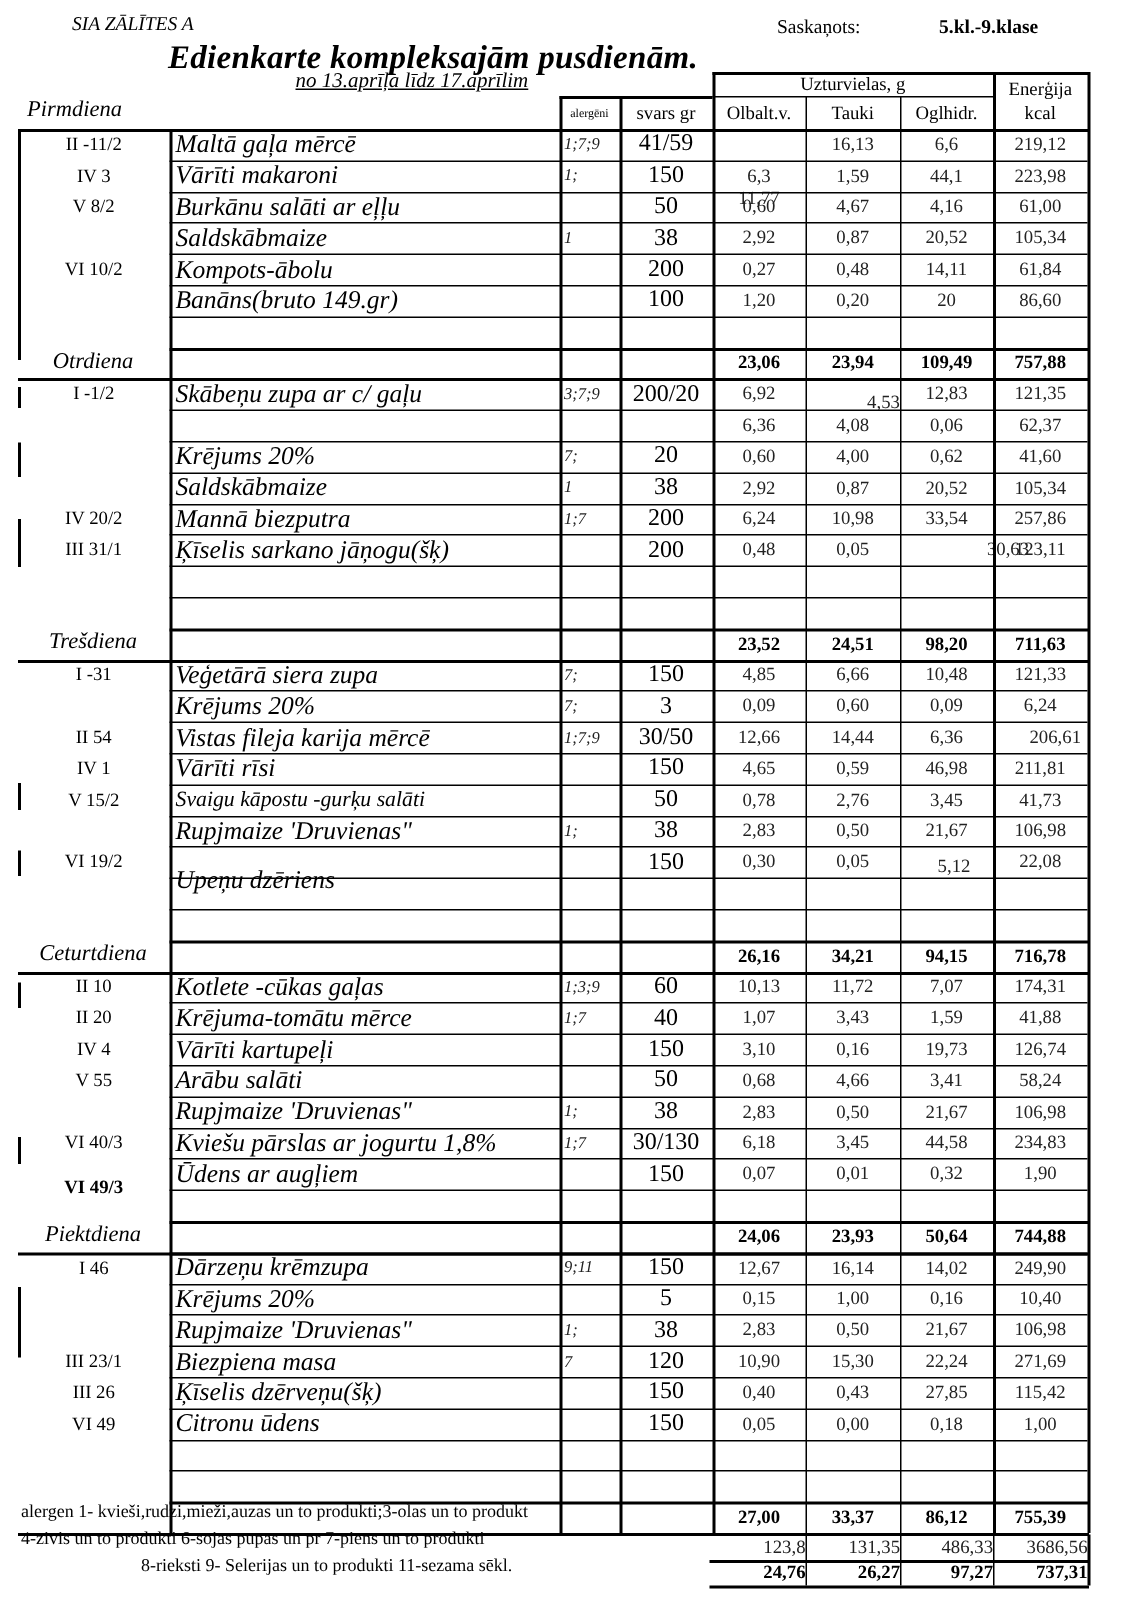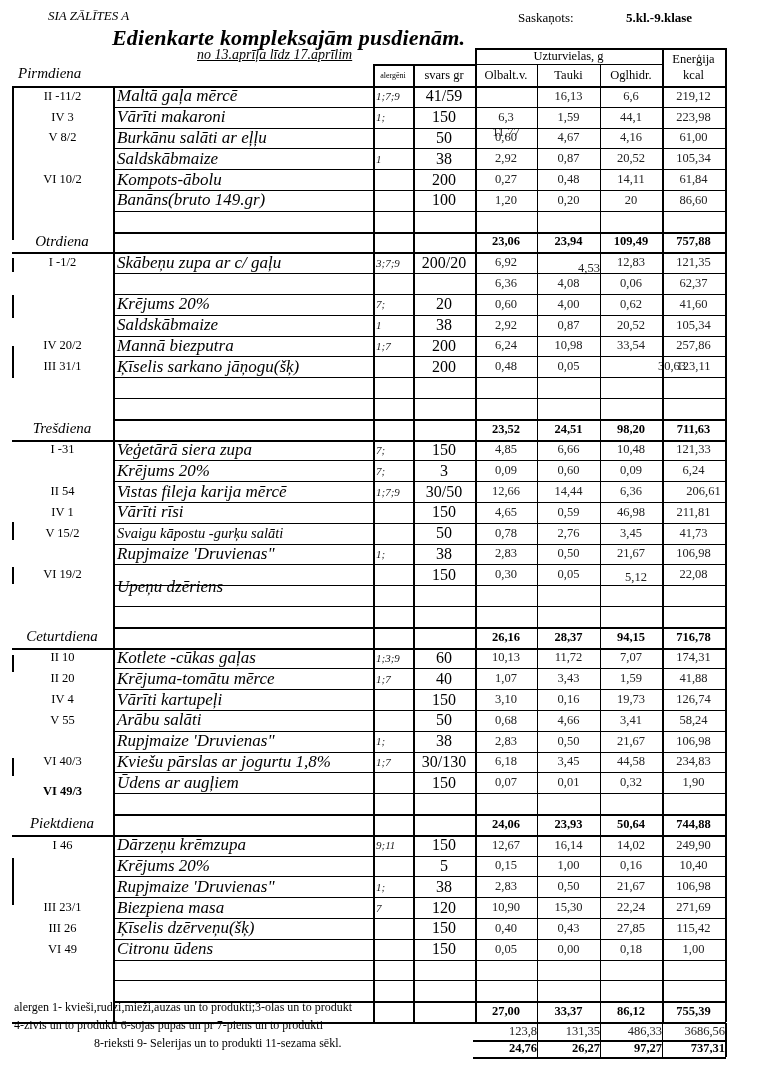--- a/index.html
+++ b/index.html
@@ -278,21 +278,21 @@
     <div class="cell name" style="left: 113px; top: 606px; width: 260px; height: 20.8px;"></div>
     <div class="cell alg" style="left: 373px; top: 606px; width: 40px; height: 20.8px;"></div>
     <div class="cell svars" style="left: 413px; top: 606px; width: 62px; height: 20.8px;"></div>
     <div class="cell num" style="left: 475px; top: 606px; width: 62px; height: 20.8px;"></div>
     <div class="cell num" style="left: 537px; top: 606px; width: 63px; height: 20.8px;"></div>
     <div class="cell num" style="left: 600px; top: 606px; width: 62px; height: 20.8px;"></div>
     <div class="cell num" style="left: 662px; top: 606px; width: 63px; height: 20.8px;"></div>
     <div class="hline" style="left: 113px; top: 606px; width: 612px; height: 1px;"></div>
     <div class="hline" style="left: 113px; top: 626.8px; width: 613px; height: 2px;"></div>
     <div class="cell num bold" style="left: 475px; top: 626.8px; width: 62px; height: 20.8px;">26,16</div>
-    <div class="cell num bold" style="left: 537px; top: 626.8px; width: 63px; height: 20.8px;">28,37</div>
+    <div class="cell num bold" style="left: 537px; top: 626.8px; width: 63px; height: 20.8px;">34,21</div>
     <div class="cell num bold" style="left: 600px; top: 626.8px; width: 62px; height: 20.8px;">94,15</div>
     <div class="cell num bold" style="left: 662px; top: 626.8px; width: 63px; height: 20.8px;">716,78</div>
     <div class="hline" style="left: 12px; top: 647.6px; width: 714px; height: 2px;"></div>
     <div class="cell code" style="left: 12px; top: 647.6px; width: 101px; height: 20.8px;">II 10</div>
     <div class="cell name" style="left: 113px; top: 647.6px; width: 260px; height: 20.8px;">Kotlete -cūkas gaļas</div>
     <div class="cell alg" style="left: 373px; top: 647.6px; width: 40px; height: 20.8px;">1;3;9</div>
     <div class="cell svars" style="left: 413px; top: 647.6px; width: 62px; height: 20.8px;">60</div>
     <div class="cell num" style="left: 475px; top: 647.6px; width: 62px; height: 20.8px;">10,13</div>
     <div class="cell num" style="left: 537px; top: 647.6px; width: 63px; height: 20.8px;">11,72</div>
     <div class="cell num" style="left: 600px; top: 647.6px; width: 62px; height: 20.8px;">7,07</div>

